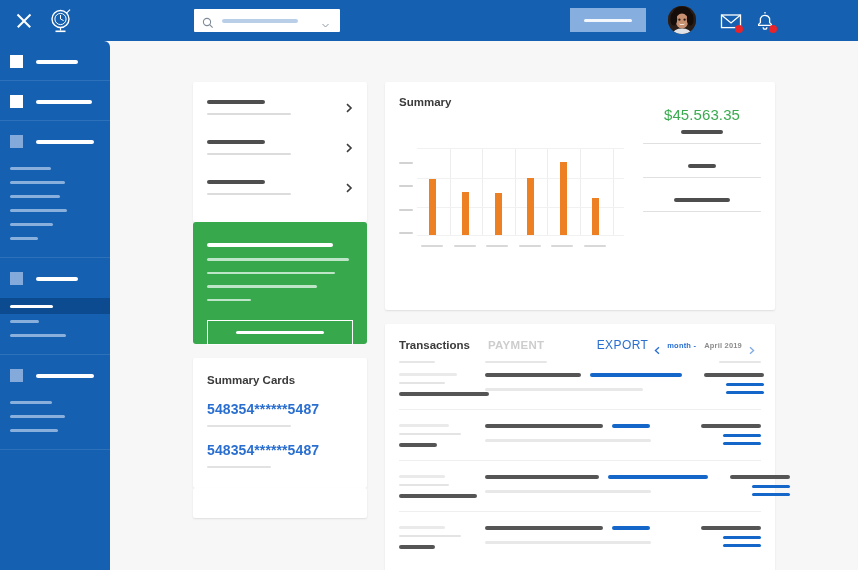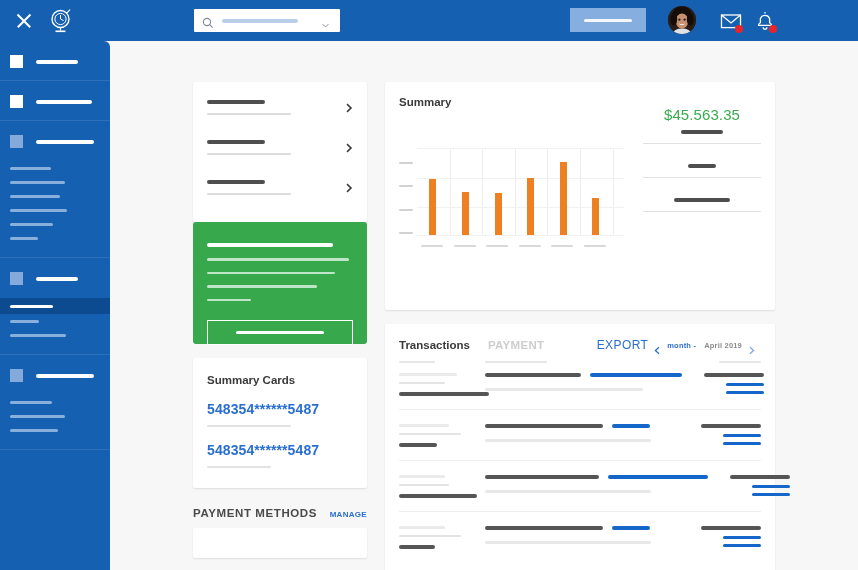--- a/index.html
+++ b/index.html
@@ -354,24 +354,20 @@
               <div class="vc-num">548354******5487</div>
               <div class="vc-line" style="width: 84px;"></div>
             </div>
             <div>
               <div class="vc-num">548354******5487</div>
               <div class="vc-line" style="width: 64px;"></div>
             </div>
           </div>
       </div>
 
-      <div class="sec-head">
-        <span>PAYMENT METHODS</span>
-        <span class="manage">MANAGE</span>
-      </div>
 
       <div class="card pm-card">
         
         
       </div>
     </div>
 
     <div class="colR">
 
       <div class="card summary">

